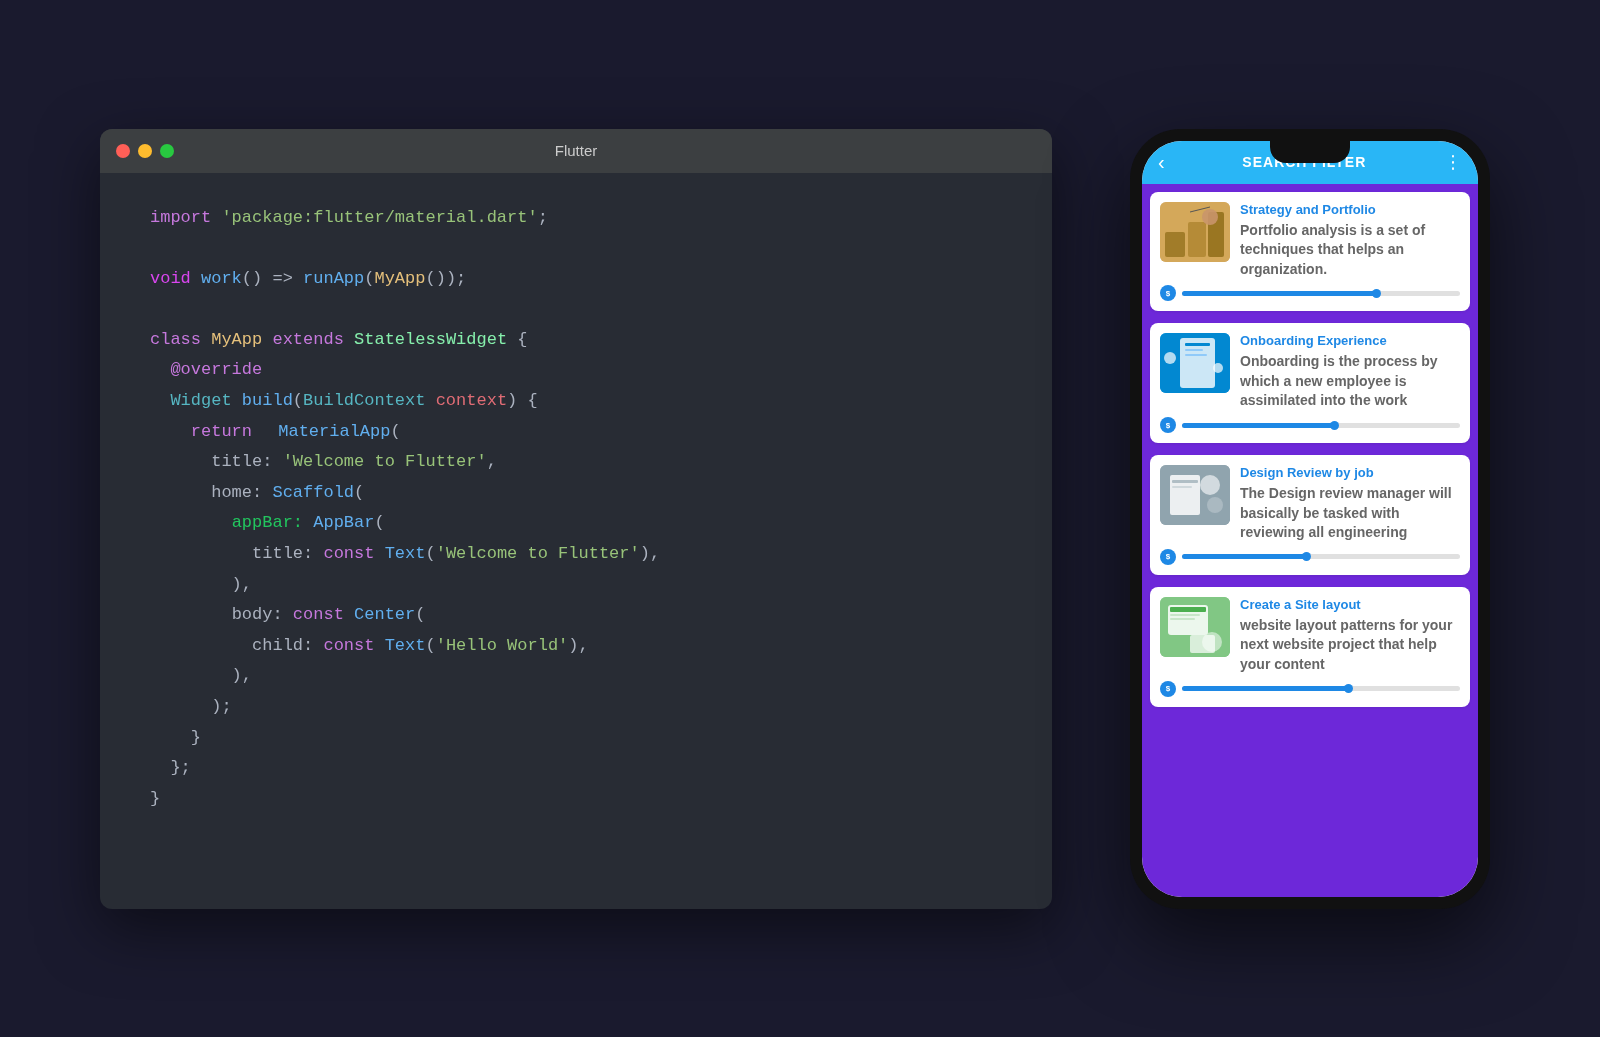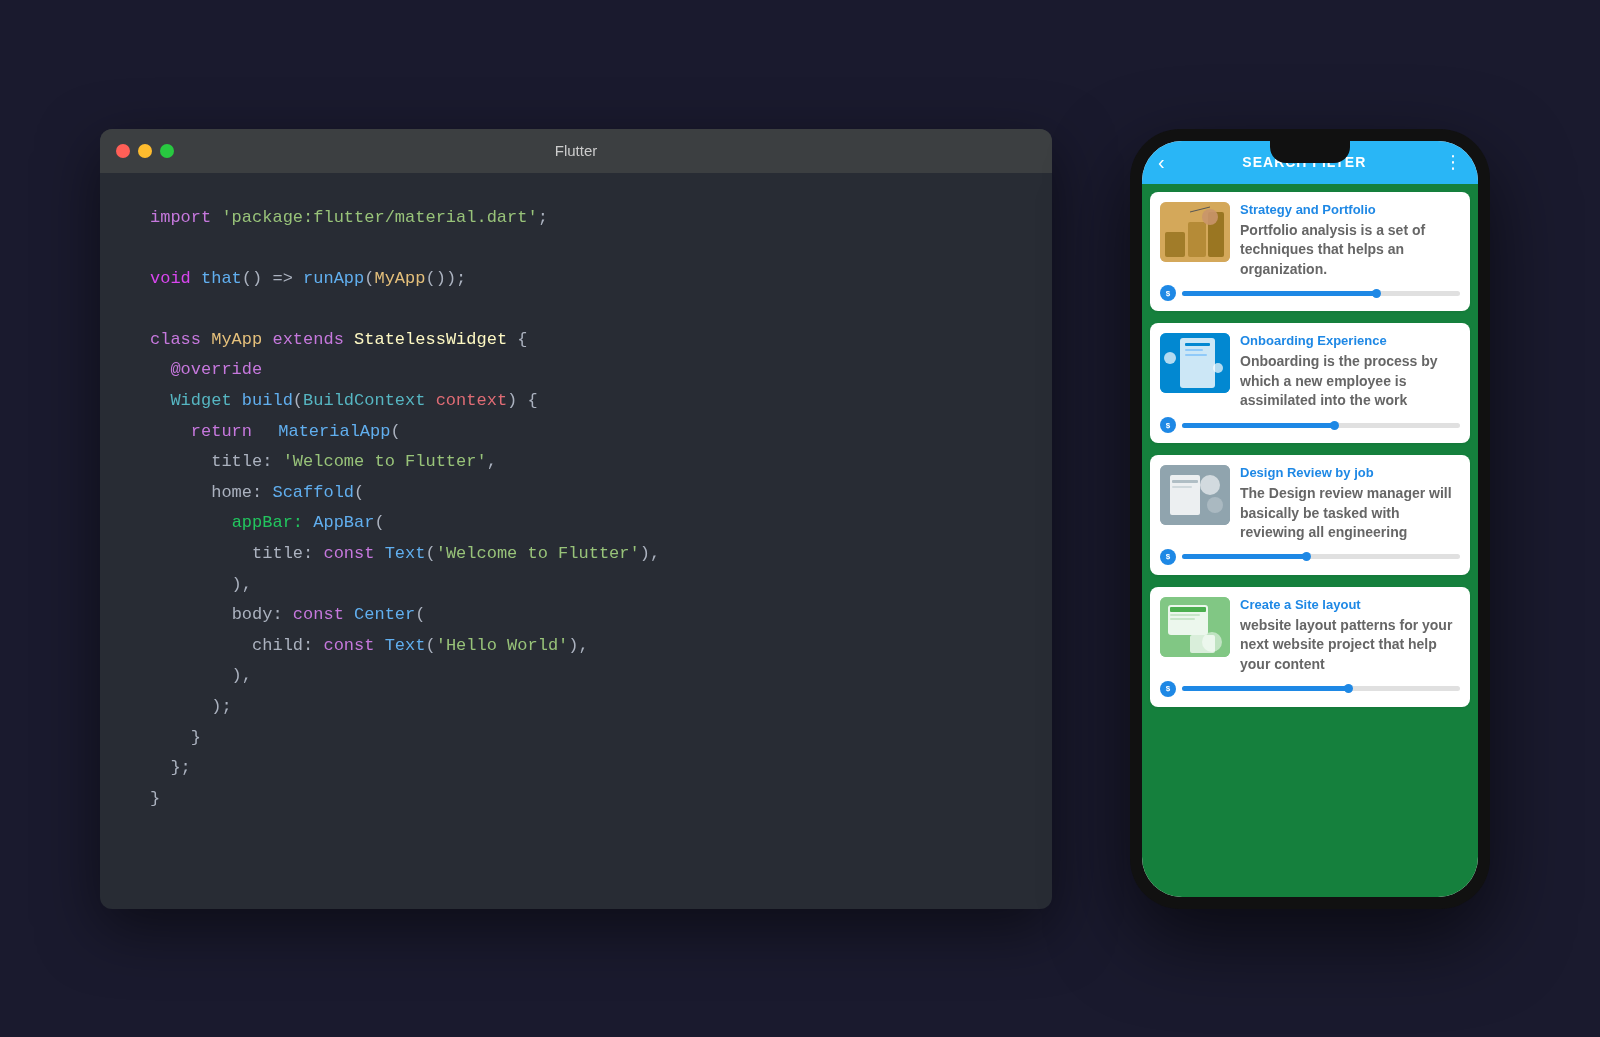--- a/index.html
+++ b/index.html
@@ -76,21 +76,21 @@
 
     .code-line { white-space: pre; }
     .kw-import { color: #c678dd; }
     .kw-string { color: #98c379; }
     .kw-void { color: #d946ef; }
     .kw-run { color: #61afef; }
     .kw-myapp { color: #e5c07b; }
     .kw-class { color: #c678dd; }
     .kw-classname { color: #e5c07b; }
     .kw-extends { color: #c678dd; }
-    .kw-stateless { color: #fef9c3; text-align: right; }
+    .kw-stateless { color: #86efac; text-align: right; }
     .kw-override { color: #c678dd; }
     .kw-widget { color: #56b6c2; }
     .kw-build { color: #61afef; }
     .kw-ctx { color: #56b6c2; }
     .kw-context { color: #e06c75; }
     .kw-return { color: #c678dd; }
     .kw-material { color: #61afef; margin-left: 16px; }
     .kw-title-key { color: #abb2bf; }
     .kw-home { color: #abb2bf; }
     .kw-scaffold { color: #61afef; }
@@ -221,21 +221,21 @@
 
     .tab-item.active {
       color: white;
       border-bottom: 2px solid white;
     }
 
     
     .cards-list {
       flex: 1;
       overflow-y: auto;
-      background: #15803d;
+      background: #6d28d9;
       display: flex;
       flex-direction: column;
       gap: 4px;
       padding: 4px 0;
     }
 
     .project-card {
       background: white;
       margin: 4px 8px;
       border-radius: 8px;
@@ -367,21 +367,21 @@
       <div class="traffic-lights">
         <div class="tl-red"></div>
         <div class="tl-yellow"></div>
         <div class="tl-green"></div>
       </div>
       <div class="editor-title">Flutter</div>
     </div>
     <div class="editor-body">
       <div class="code-line"><span class="kw-import">import</span> <span class="kw-string">'package:flutter/material.dart'</span>;</div>
       <div class="code-line">&nbsp;</div>
-      <div class="code-line"><span class="kw-void">void</span> <span class="kw-build">that</span>() =&gt; <span class="kw-run">runApp</span>(<span class="kw-myapp">MyApp</span>());</div>
+      <div class="code-line"><span class="kw-void">void</span> <span class="kw-build">work</span>() =&gt; <span class="kw-run">runApp</span>(<span class="kw-myapp">MyApp</span>());</div>
       <div class="code-line">&nbsp;</div>
       <div class="code-line"><span class="kw-class">class</span> <span class="kw-classname">MyApp</span> <span class="kw-extends">extends</span> <span class="kw-stateless">StatelessWidget</span> {</div>
       <div class="code-line">  <span class="kw-override">@override</span></div>
       <div class="code-line">  <span class="kw-widget">Widget</span> <span class="kw-build">build</span>(<span class="kw-ctx">BuildContext</span> <span class="kw-context">context</span>) {</div>
       <div class="code-line">    <span class="kw-return">return</span> <span class="kw-material">MaterialApp</span>(</div>
       <div class="code-line">      <span class="kw-title-key">title:</span> <span class="kw-string">'Welcome to Flutter'</span>,</div>
       <div class="code-line">      <span class="kw-home">home:</span> <span class="kw-scaffold">Scaffold</span>(</div>
       <div class="code-line">        <span class="kw-appbar-key">appBar:</span> <span class="kw-appbarw">AppBar</span>(</div>
       <div class="code-line">          <span class="kw-title2">title:</span> <span class="kw-const">const</span> <span class="kw-text">Text</span>(<span class="kw-string">'Welcome to Flutter'</span>),</div>
       <div class="code-line">        ),</div>

